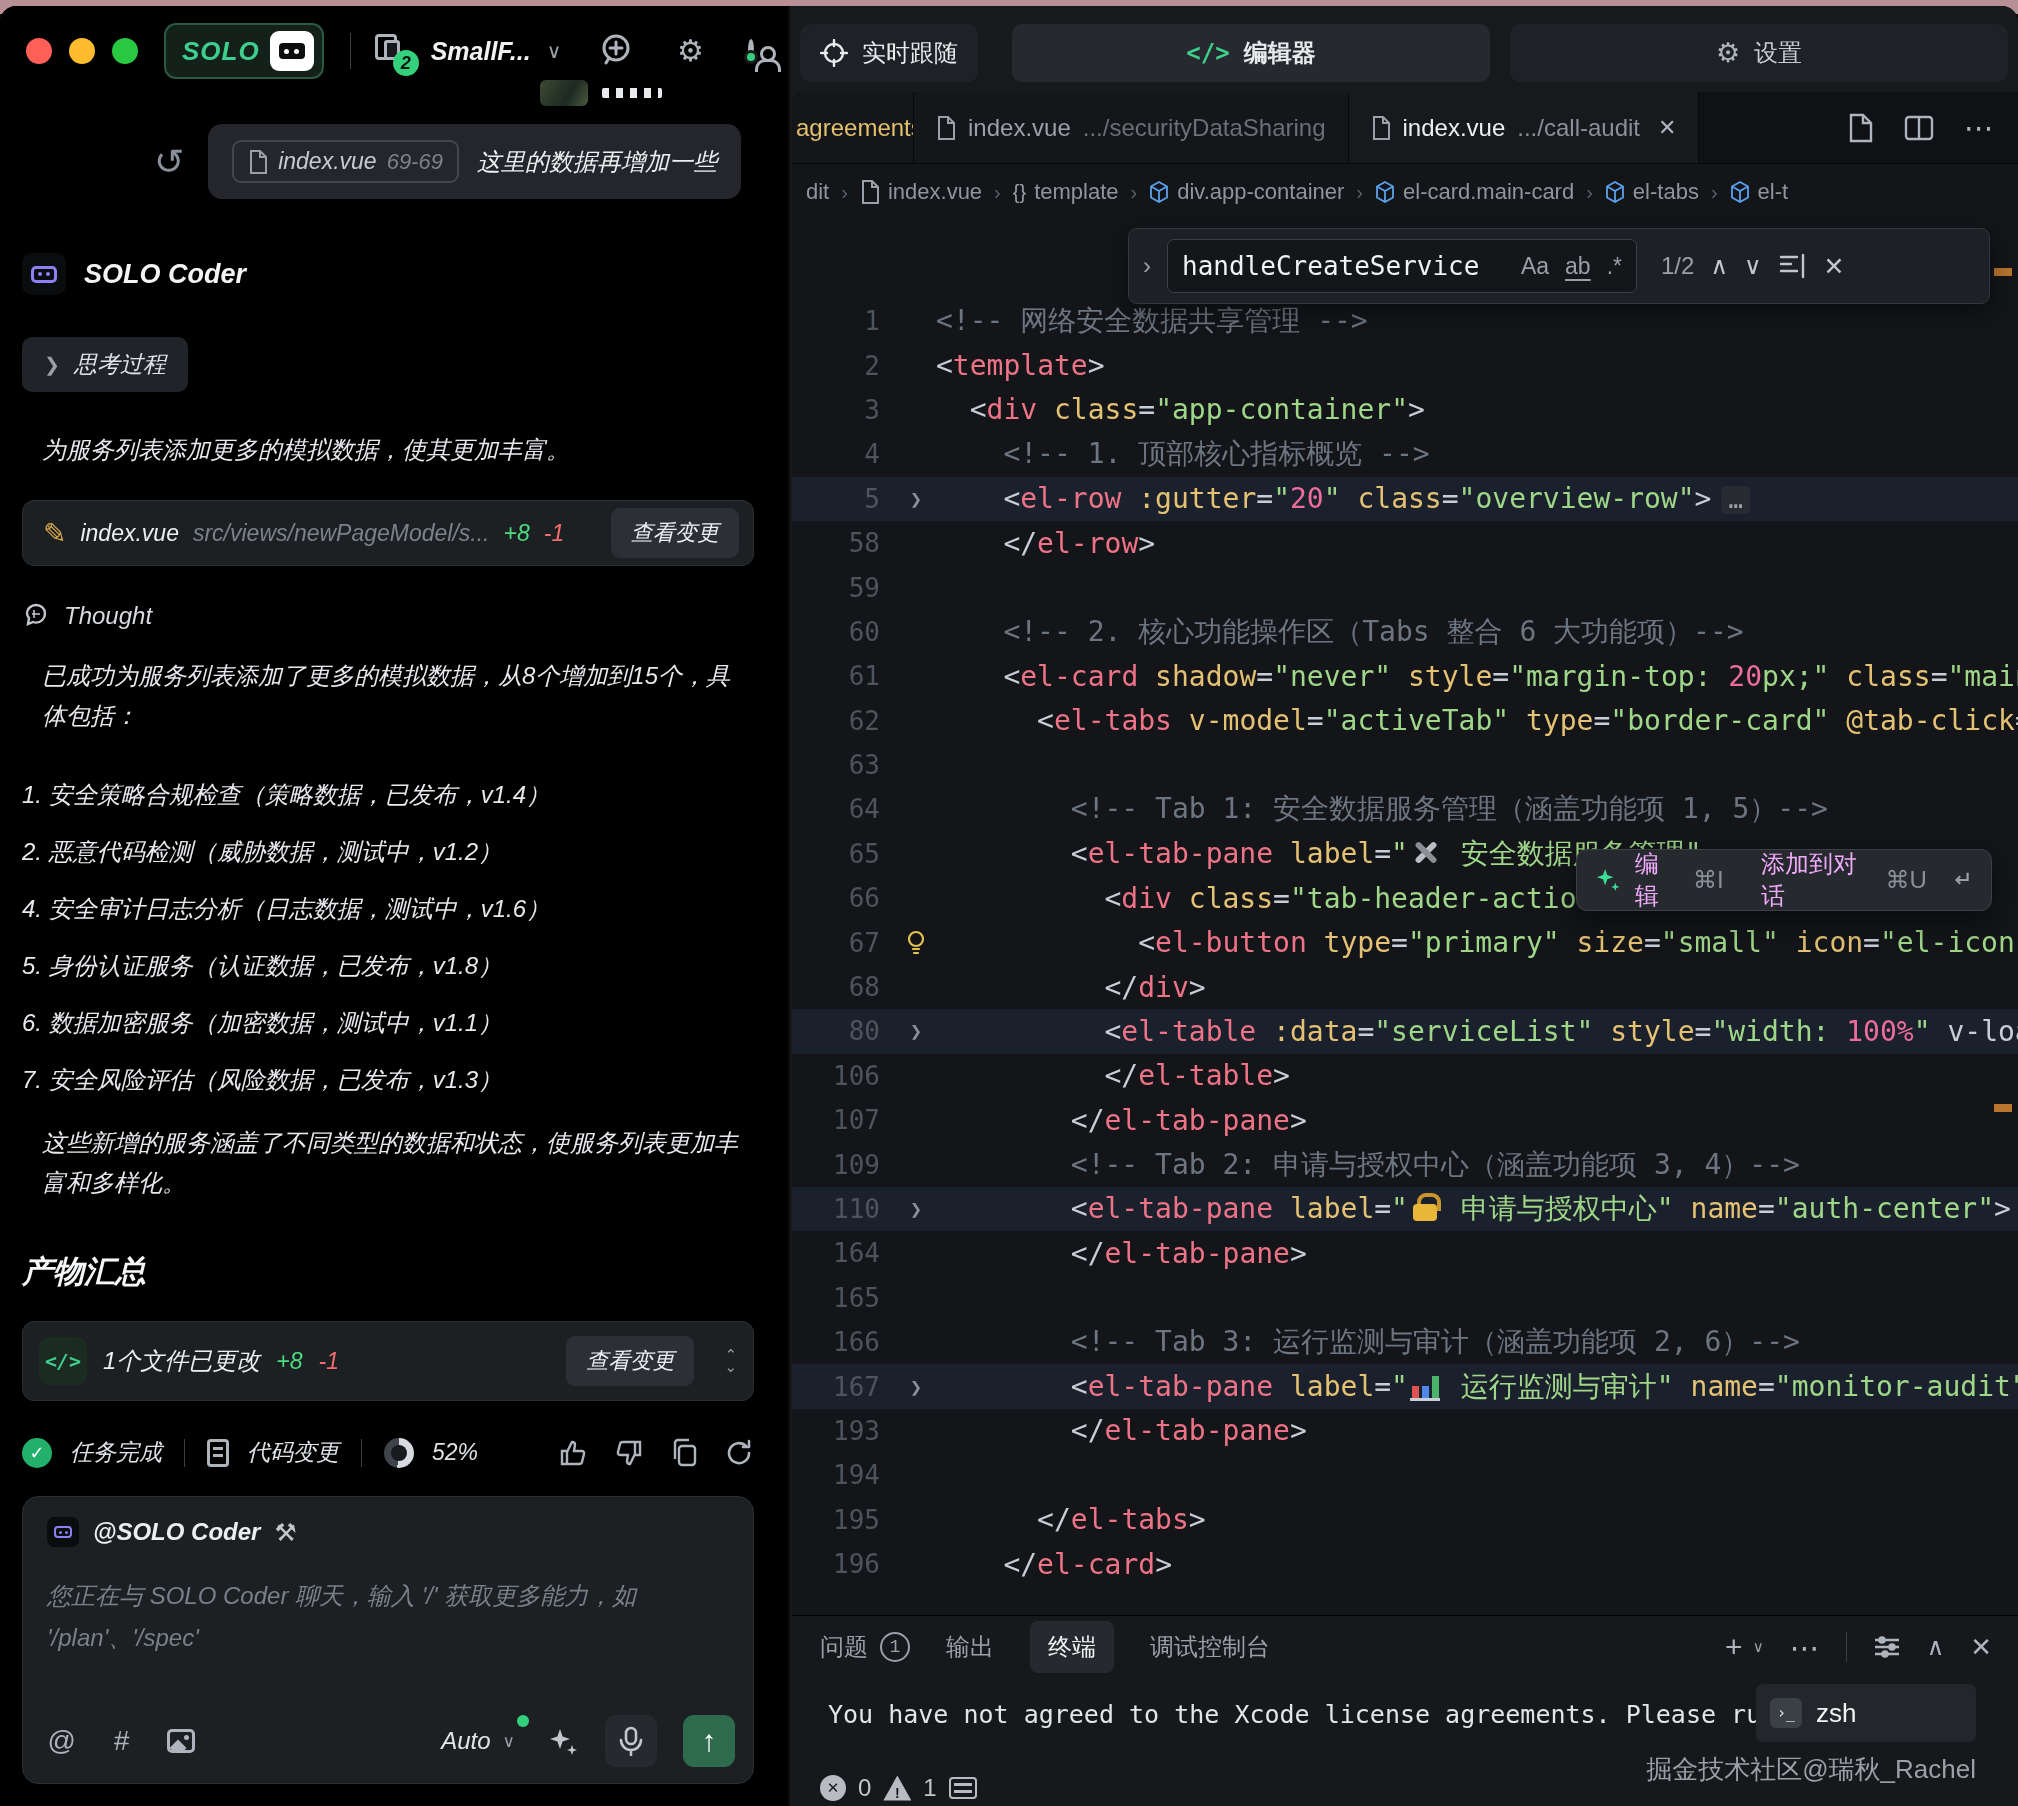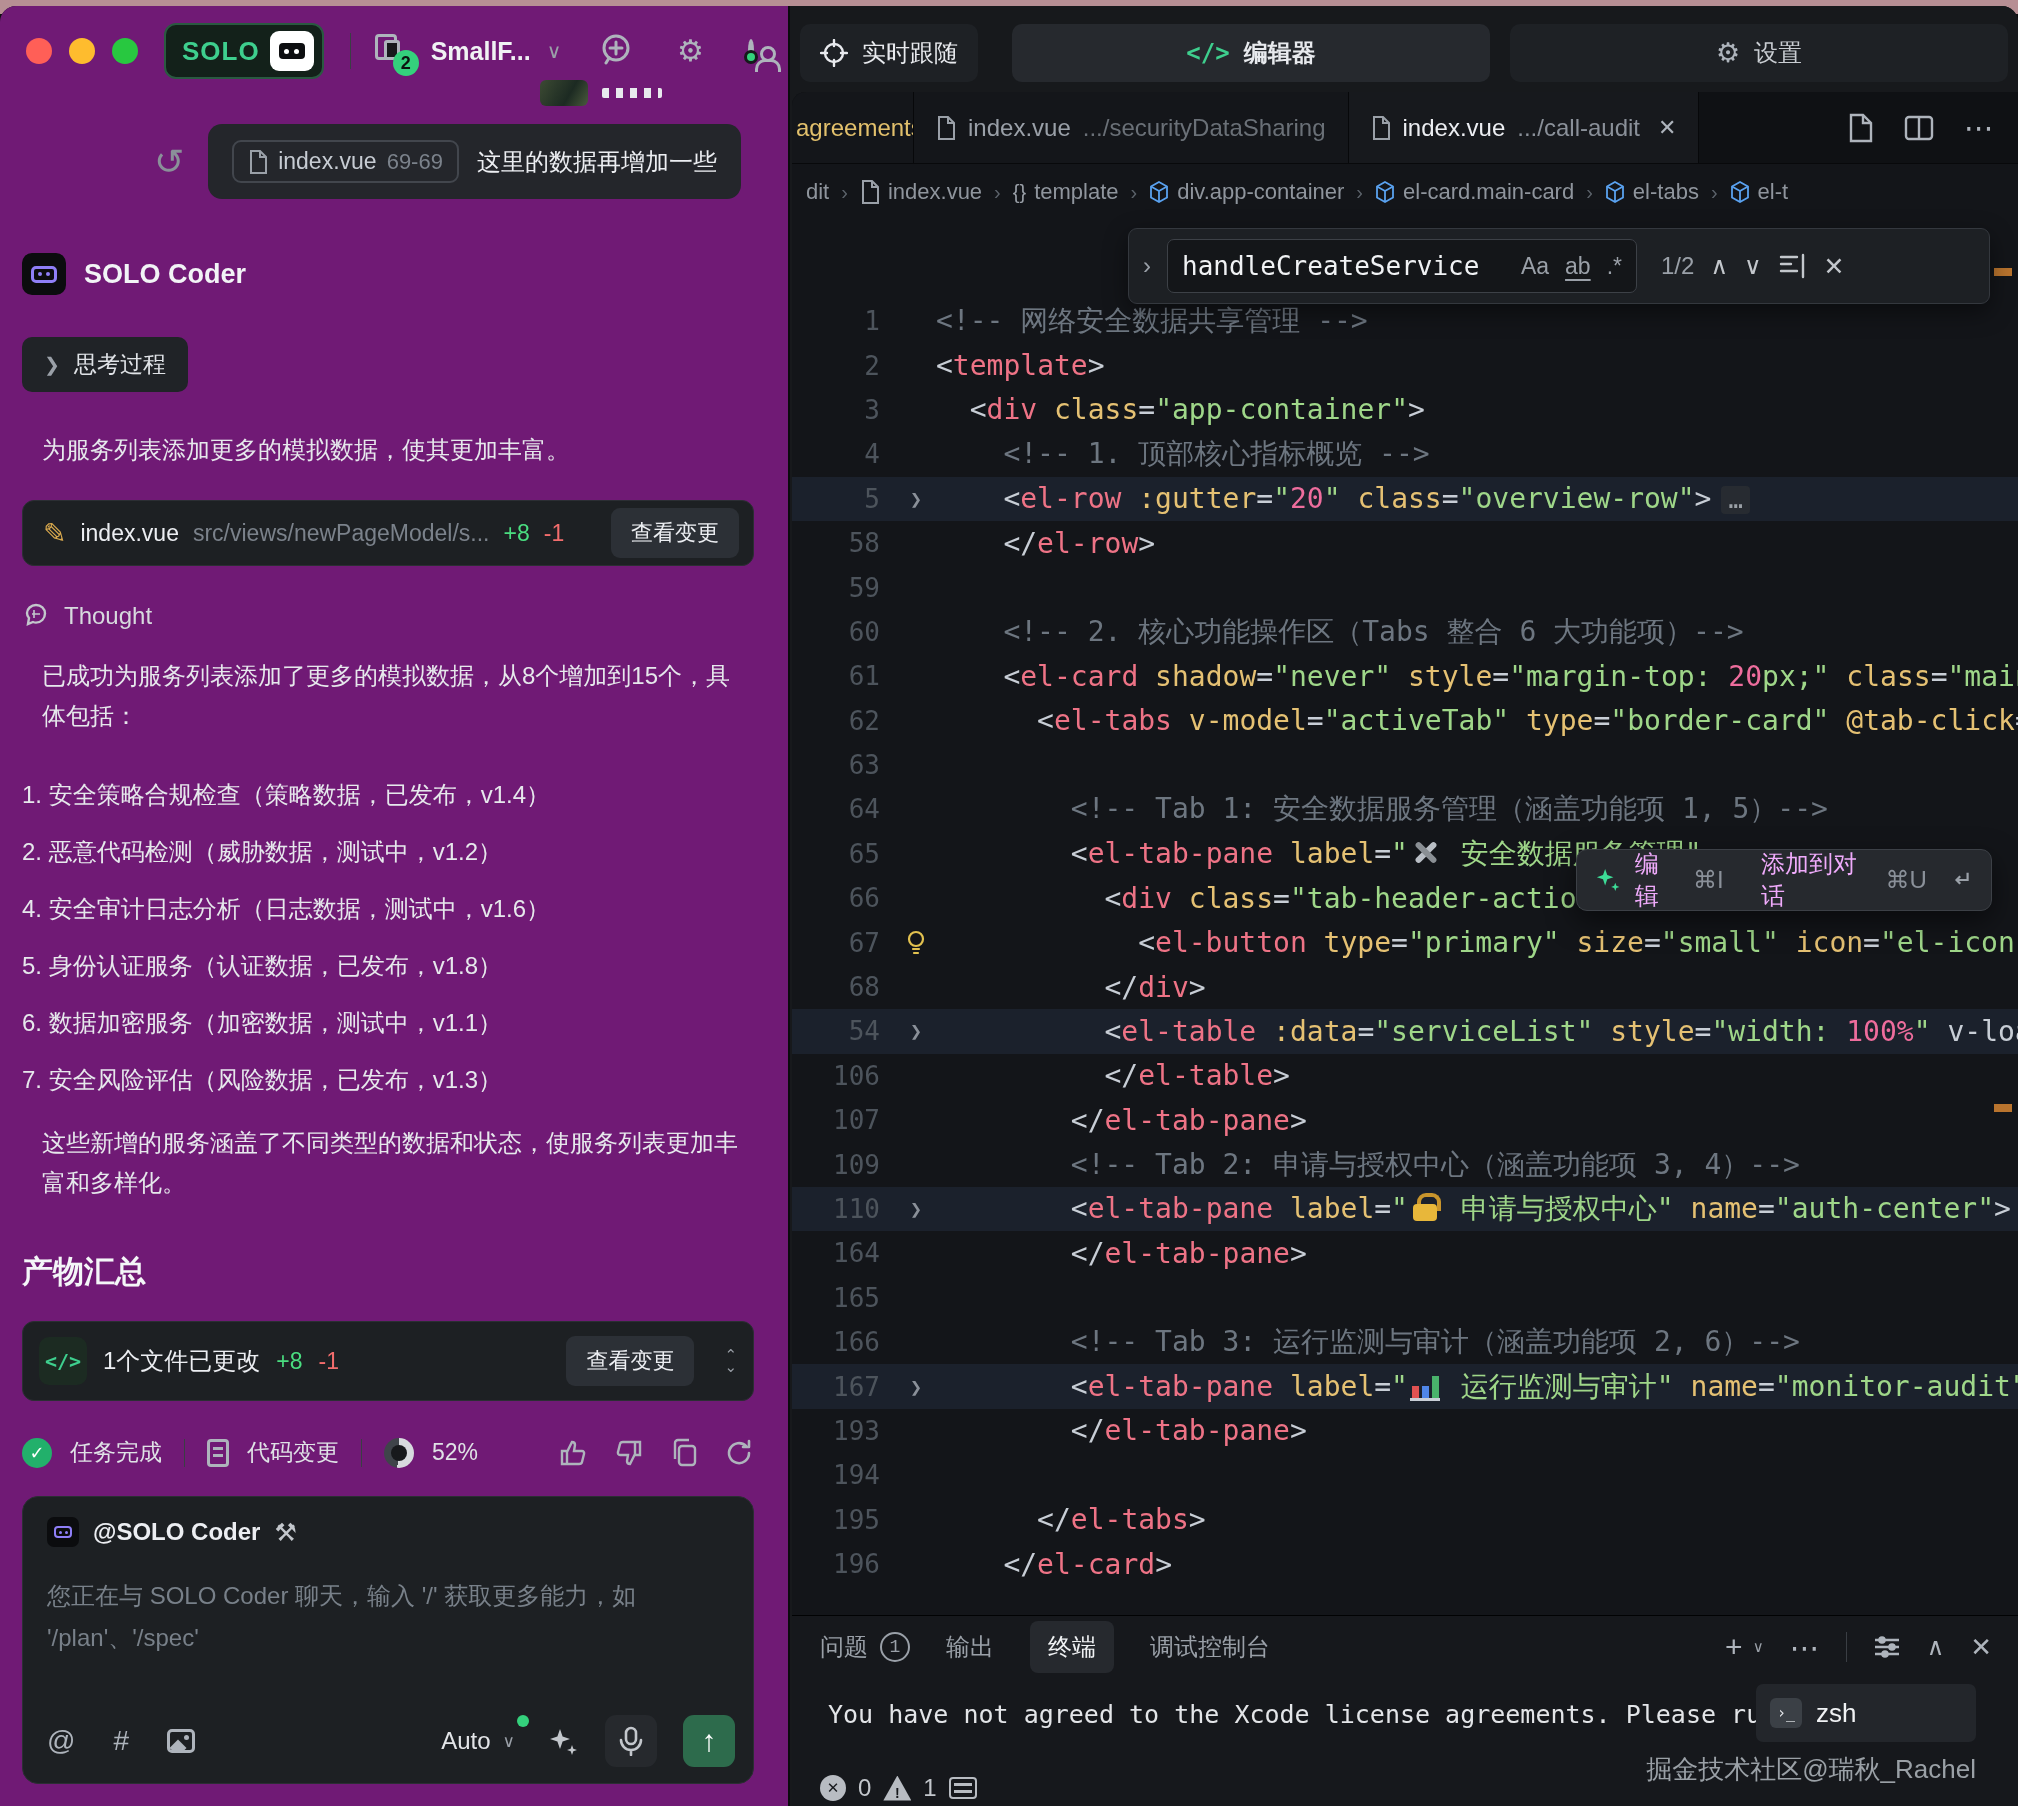--- a/index.html
+++ b/index.html
@@ -4,21 +4,21 @@
 <style>
   html,body{margin:0;padding:0;background:#0e0f11;}
   *{box-sizing:border-box;}
   .stage{position:relative;width:2018px;height:1806px;overflow:hidden;
          background:linear-gradient(180deg,#b78f94 0,#b78f94 14px,#0e0f11 14px);
          font-family:"Liberation Sans","DejaVu Sans",sans-serif;color:#e8eaee;}
   .window{position:absolute;top:6px;left:0;right:0;bottom:0;background:#17191c;
           border-radius:16px 16px 0 0;overflow:hidden;}
 
   
-  .left{position:absolute;left:0;top:0;width:790px;height:100%;background:#701a75;border-right:2px solid #0a0b0d;}
+  .left{position:absolute;left:0;top:0;width:790px;height:100%;background:#000000;border-right:2px solid #0a0b0d;font-style:italic;}
   .titlebar{position:relative;height:90px;display:flex;align-items:center;padding-left:26px;}
   .tl{width:26px;height:26px;border-radius:50%;margin-right:17px;}
   .tl.r{background:#ff5f57}.tl.y{background:#febc2e}.tl.g{background:#28c840;margin-right:0;}
   .solo-pill{display:flex;align-items:center;gap:10px;margin-left:26px;background:#13211a;
              border:2px solid #2a5a41;border-radius:12px;padding:6px 8px 6px 16px;}
   .solo-txt{color:#3ecf8e;font-weight:bold;font-size:26px;letter-spacing:1px;}
   .bot-white{width:44px;height:40px;background:#fff;border-radius:9px;display:flex;align-items:center;justify-content:center;}
   .bot-screen-b{width:26px;height:16px;background:#0d0e10;border-radius:4px;display:flex;align-items:center;justify-content:center;gap:5px;}
   .bot-screen-b i{width:5px;height:5px;background:#fff;border-radius:50%;}
   .tb-div{width:1px;height:36px;background:#3a3e44;margin:0 24px 0 26px;}
@@ -596,21 +596,21 @@
                 </svg>
               </span>
               <span class="ctext" style="padding-left: 202.2px;"><span class="tk-p">&lt;</span><span class="tk-t">el-button</span><span class="tk-a"> type</span><span class="tk-p">=</span><span class="tk-s">"primary"</span><span class="tk-a"> size</span><span class="tk-p">=</span><span class="tk-s">"small"</span><span class="tk-a"> icon</span><span class="tk-p">=</span><span class="tk-s">"el-icon-plu</span></span>
             </div>
             <div class="crow">
               <span class="ln">68</span>
               <span class="fold"></span>
               <span class="ctext" style="padding-left: 168.5px;"><span class="tk-p">&lt;/</span><span class="tk-t">div</span><span class="tk-p">&gt;</span></span>
             </div>
             <div class="crow hl">
-              <span class="ln">54</span>
+              <span class="ln">80</span>
               <span class="fold">❯</span>
               <span class="ctext" style="padding-left: 168.5px;"><span class="tk-p">&lt;</span><span class="tk-t">el-table</span><span class="tk-a"> :data</span><span class="tk-p">=</span><span class="tk-s">"serviceList"</span><span class="tk-a"> style</span><span class="tk-p">=</span><span class="tk-s">"width: </span><span class="tk-n">100%</span><span class="tk-s">"</span><span class="tk-p"> v-loadin</span></span>
             </div>
             <div class="crow">
               <span class="ln">106</span>
               <span class="fold"></span>
               <span class="ctext" style="padding-left: 168.5px;"><span class="tk-p">&lt;/</span><span class="tk-t">el-table</span><span class="tk-p">&gt;</span></span>
             </div>
             <div class="crow">
               <span class="ln">107</span>

